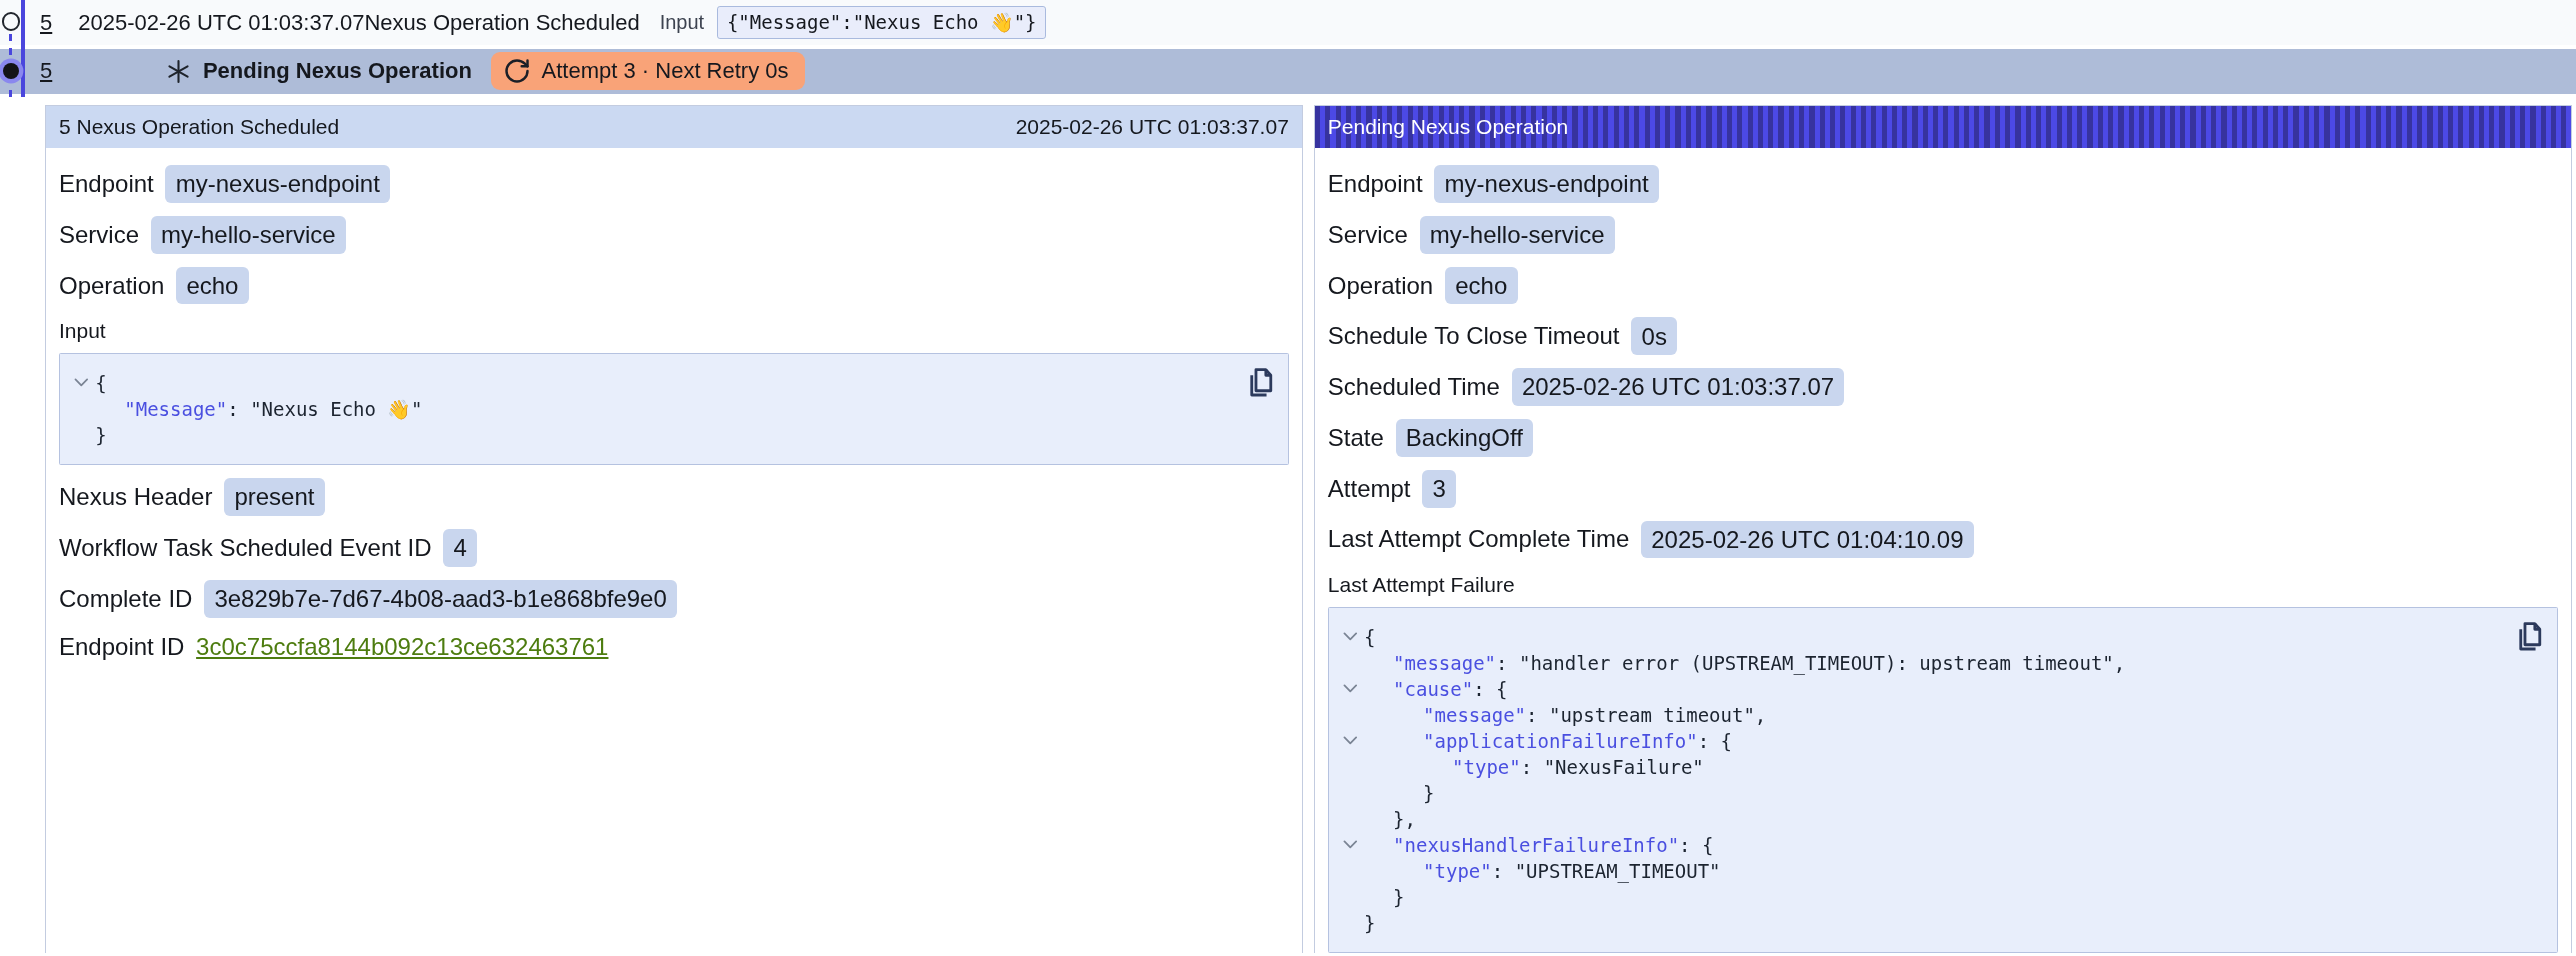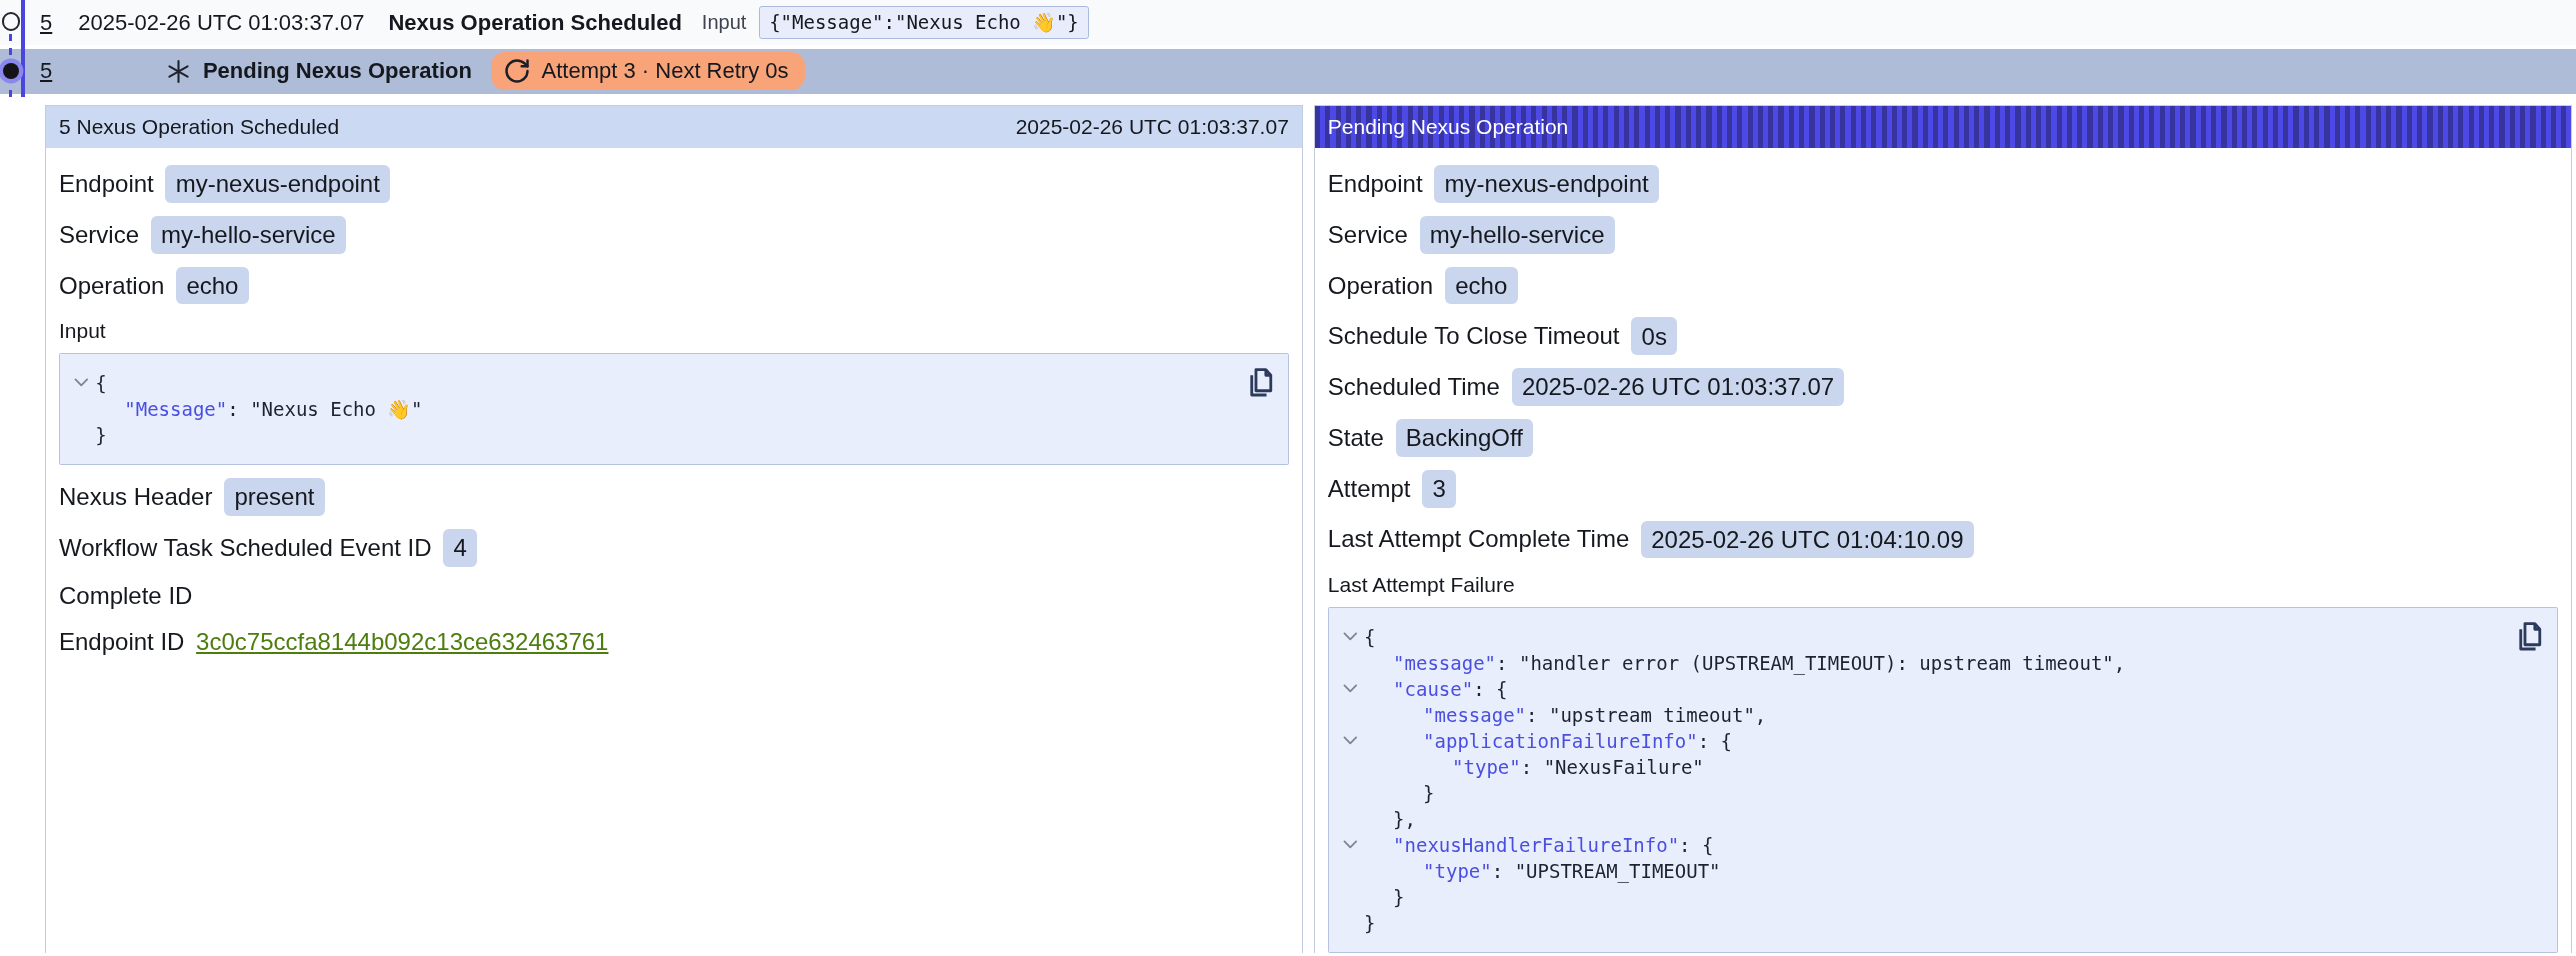--- a/index.html
+++ b/index.html
@@ -16,28 +16,28 @@
   .tl-open  { position: absolute; left: 1.5px; top: 12.4px; width: 18.3px; height: 18.3px; border-radius: 50%;
               border: 2.9px solid #22262e; background: #f8fafc; }
   .tl-fill  { position: absolute; left: 2.9px; top: 63px; width: 16px; height: 16px; border-radius: 50%;
               background: #141417; box-shadow: 0 0 0 4.4px #8a88ee; }
   
   .event-row { display: flex; align-items: center; height: 45px; padding-left: 40px; font-size: 22px; }
   .row1 { background: #f8fafc; }
   .row2 { background: #aebcd8; margin-top: 3.7px; }
   .event-id { color: #15181e; text-decoration: underline; font-weight: 500; cursor: pointer; }
   .row1 .etime { margin-left: 26px; }
-  .row1 .etitle { margin-left: 24px; font-weight: 700; }
+  .row1 .etitle { font-weight: 400; }
   .row1 .input-label { margin-left: 20px; font-size: 20px; color: #3d4350; }
   .mono-badge { margin-left: 13px; font-family: "DejaVu Sans Mono", monospace; font-size: 19px;
                 background: #e9edfb; border: 1.5px solid #a9bade; border-radius: 2.9px; padding: 3.7px 8.8px; }
   .row2 .asterisk { margin-left: 114px; display: flex; }
   .row2 .etitle { margin-left: 11.7px; font-weight: 700; }
   .retry-badge { margin-left: 19px; display: flex; align-items: center; gap: 11px;
-                 background: #f9a378; border-radius: 14px; padding: 5.1px 16px 5.1px 11.7px;
+                 background: #f9a378; border-radius: 9px; padding: 5.1px 16px 5.1px 11.7px;
                  font-size: 22px; font-weight: 500; cursor: pointer; }
   
   .panels { display: flex; gap: 11px; margin: 11px 4.4px 0 45px; height: 848px; overflow: hidden; }
   .panel { flex: 1; border: 1.5px solid #c3cce0; background: #fff; height: 858px; overflow: hidden; }
   .panel-header { height: 42px; display: flex; align-items: center; justify-content: space-between;
                   padding: 0 13px; font-size: 21px; }
   .panel-header.light { background: #cbd9f2; }
   .panel-header.striped {
       background: repeating-linear-gradient(90deg,#37339f 0 5.1px,#4c49e6 5.1px 10.3px);
       color: #ffffff; font-weight: 500; }
@@ -151,20 +151,21 @@
           <div class="field">
     <span class="label">Nexus Header</span>
     <span class="chip">present</span>
   </div>
           <div class="field">
     <span class="label">Workflow Task Scheduled Event ID</span>
     <span class="chip">4</span>
   </div>
           <div class="field">
     <span class="label">Complete ID</span>
+    <span class="chip">3e829b7e-7d67-4b08-aad3-b1e868bfe9e0</span>
   </div>
         </div>
 
       <div class="field">
         <span class="label">Endpoint ID</span>
         <a class="link-value">3c0c75ccfa8144b092c13ce632463761</a>
       </div>
     </div>
   </section>
 

